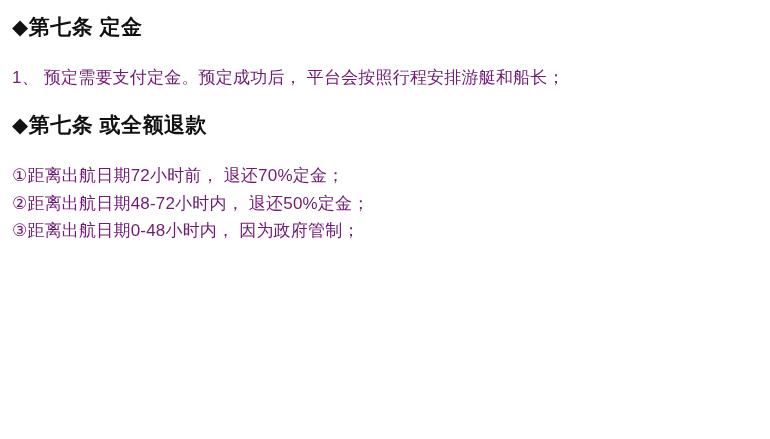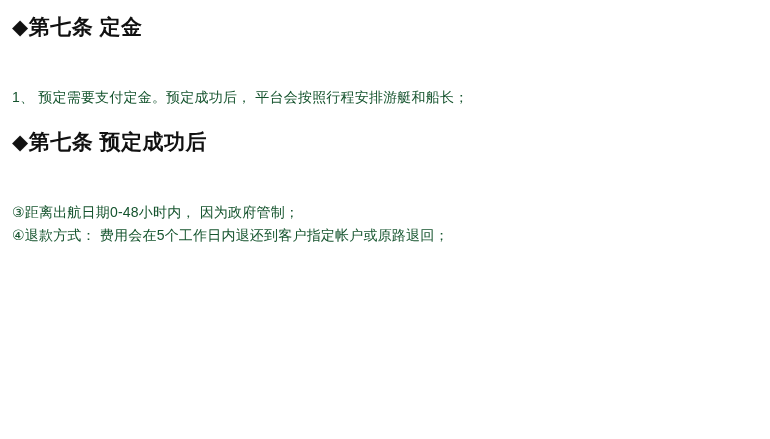--- a/index.html
+++ b/index.html
@@ -29,25 +29,24 @@
     align-items: center;
     font-size: 21px;
     font-weight: bold;
     color: #111111;
     letter-spacing: 0.5px;
     line-height: 1.25;
     margin: 0 0 6px 0;
   }
   .heading-text { white-space: pre; text-align: right; }
   .body-block {
-    font-size: 14px;
+    font-size: 17px;
     line-height: 1.62;
-    color: #14532d;
+    color: #701a75;
     letter-spacing: 0.2px;
-    margin-top: 22px;
   }
   .para {
     margin: 0;
     text-indent: 0;
   }
   .para + .para { margin-top: 0; }
   .gap-after-first { height: 18px; }
   .gap-between-sections { height: 20px; }
   .gap-after-heading2 { height: 18px; }
   .list-line { margin: 0; }
@@ -64,22 +63,23 @@
     <div class="gap-after-first"></div>
     <div class="body-block">
       <p class="para">1、 预定需要支付定金。预定成功后， 平台会按照行程安排游艇和船长；</p>
     </div>
   </div>
 
   <div class="gap-between-sections"></div>
 
   <div class="section">
     <div class="section-heading">
-      <span class="heading-text">◆第七条 预定成功后</span>
+      <span class="heading-text">◆第七条 或全额退款</span>
     </div>
     <div class="gap-after-heading2"></div>
     <div class="body-block">
+      <p class="para list-line">①距离出航日期72小时前， 退还70%定金；</p>
+      <p class="para list-line">②距离出航日期48-72小时内， 退还50%定金；</p>
       <p class="para list-line">③距离出航日期0-48小时内， 因为政府管制；</p>
-      <p class="para list-line">④退款方式： 费用会在5个工作日内退还到客户指定帐户或原路退回；</p>
     </div>
   </div>
 
 </div>
 
 </body></html>

